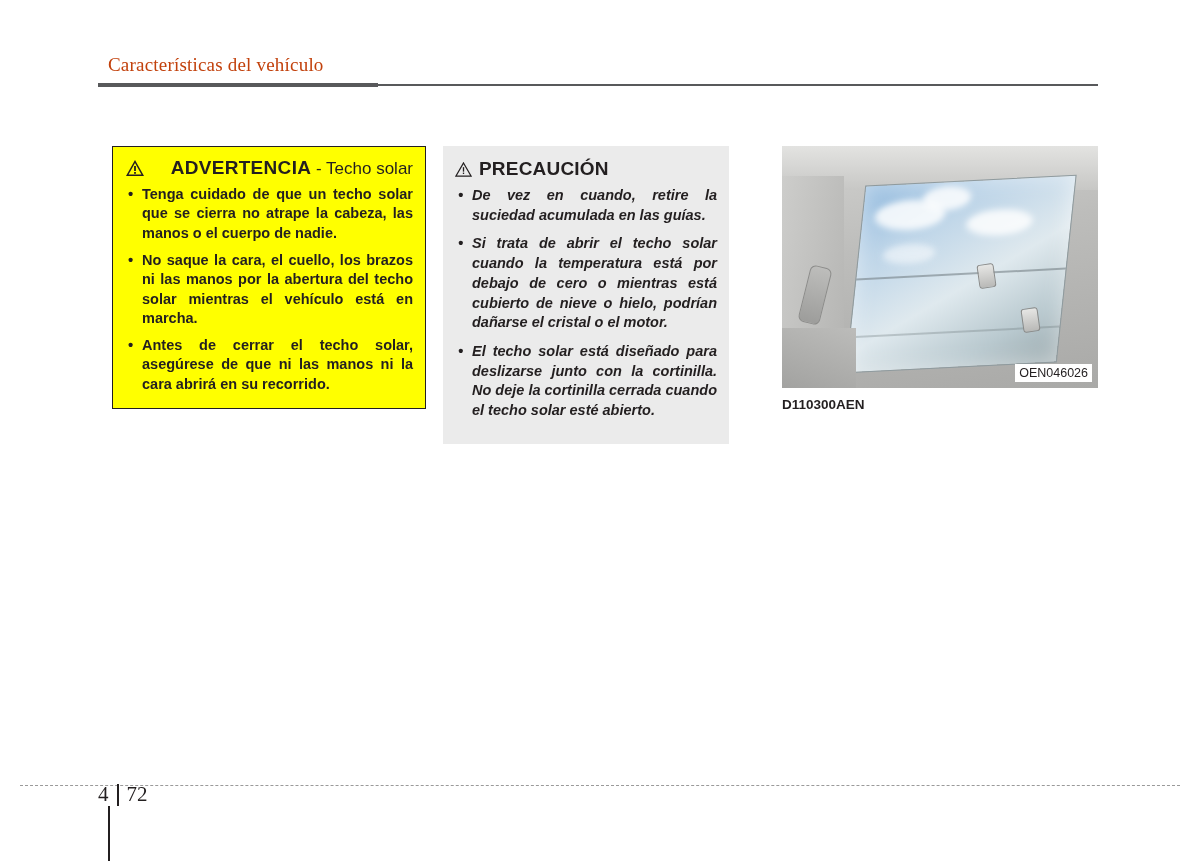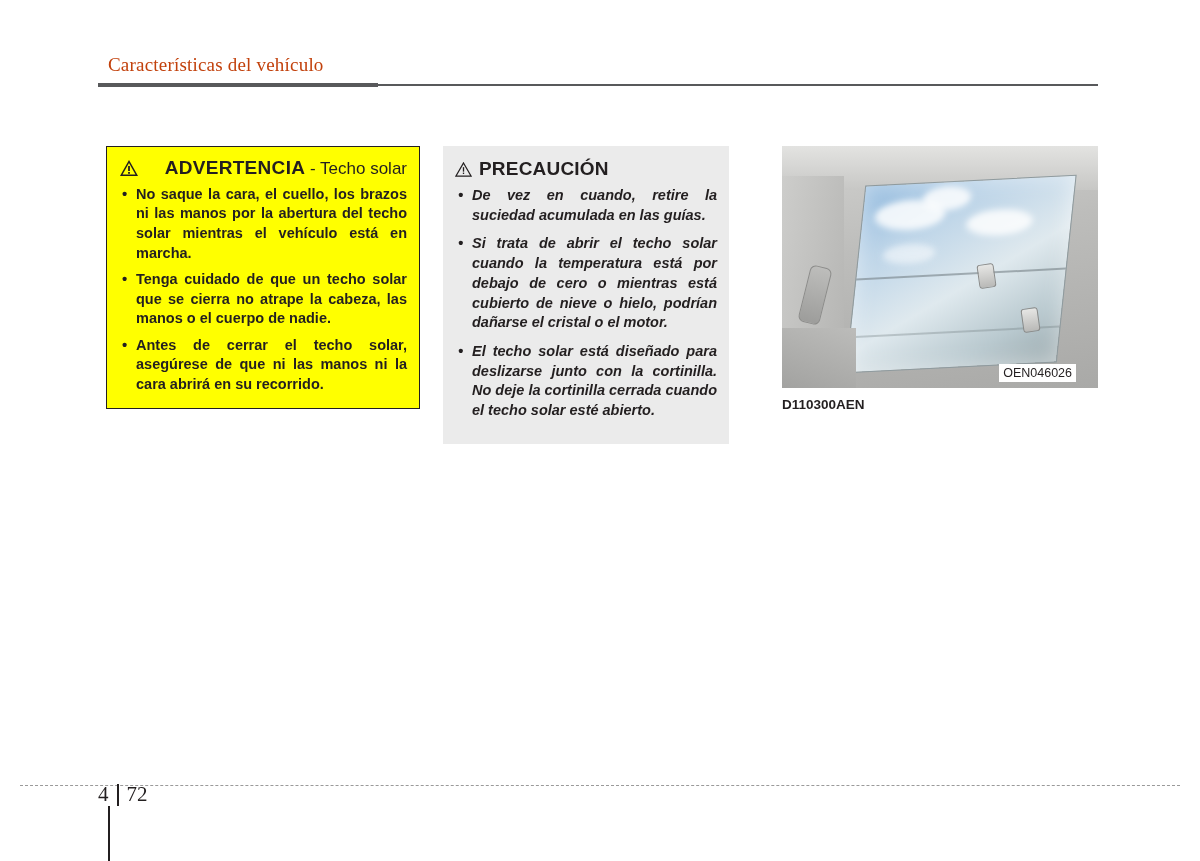--- a/index.html
+++ b/index.html
@@ -50,21 +50,21 @@
     width: 722px;
     height: 1.5px;
     background: #58595b;
   }
 
   
   .column {
     position: absolute;
     top: 146px;
   }
-  .col-1 { left: 106px; width: 314px; }
+  .col-1 { left: 112px; width: 314px; }
   .col-2 { left: 443px; width: 314px; }
   .col-3 { left: 782px; width: 316px; }
 
   
   .warning-box {
     background: #ffff00;
     border: 1.5px solid #231f20;
     padding: 10px 12px 14px 12px;
     box-sizing: border-box;
     width: 314px;
@@ -222,21 +222,21 @@
   .fig-pillar {
     position: absolute;
     left: 0;
     bottom: 0;
     width: 74px;
     height: 60px;
     background: linear-gradient(200deg, #bcbcba 0%, #a2a2a0 100%);
   }
   .fig-code {
     position: absolute;
-    right: 22px;
+    right: 6px;
     bottom: 6px;
     background: #ffffff;
     color: #231f20;
     font-size: 12.5px;
     padding: 2px 4px;
   }
   .fig-caption {
     margin-top: 9px;
     font-size: 13.5px;
     font-weight: bold;
@@ -315,22 +315,22 @@
           <polygon points="10,4 16.5,15.5 3.5,15.5" fill="#ffff00"></polygon>
           <rect x="9.1" y="7" width="1.8" height="5" fill="#231f20"></rect>
           <rect x="9.1" y="13" width="1.8" height="1.8" fill="#231f20"></rect>
         </svg>
       </span>
       <span class="warning-title-wrap">
         <span class="warning-title">ADVERTENCIA</span><span class="warning-subtitle"> </span><span class="warning-subtitle">-</span><span class="warning-subtitle"> </span><span class="warning-subtitle">Techo solar</span>
       </span>
     </div>
     <ul class="bullets">
+      <li>Tenga cuidado de que un techo solar que se cierra no atrape la cabeza, las manos o el cuerpo de nadie.</li>
       <li>No saque la cara, el cuello, los brazos ni las manos por la abertura del techo solar mientras el vehículo está en marcha.</li>
-      <li>Tenga cuidado de que un techo solar que se cierra no atrape la cabeza, las manos o el cuerpo de nadie.</li>
       <li>Antes de cerrar el techo solar, asegúrese de que ni las manos ni la cara abrirá en su recorrido.</li>
     </ul>
   </div>
 </div>
 
 <div class="column col-2">
   <div class="caution-box">
     <div class="caution-head">
       <span class="caution-triangle">
         <svg viewBox="0 0 18 16" width="17" height="15" aria-hidden="true">

